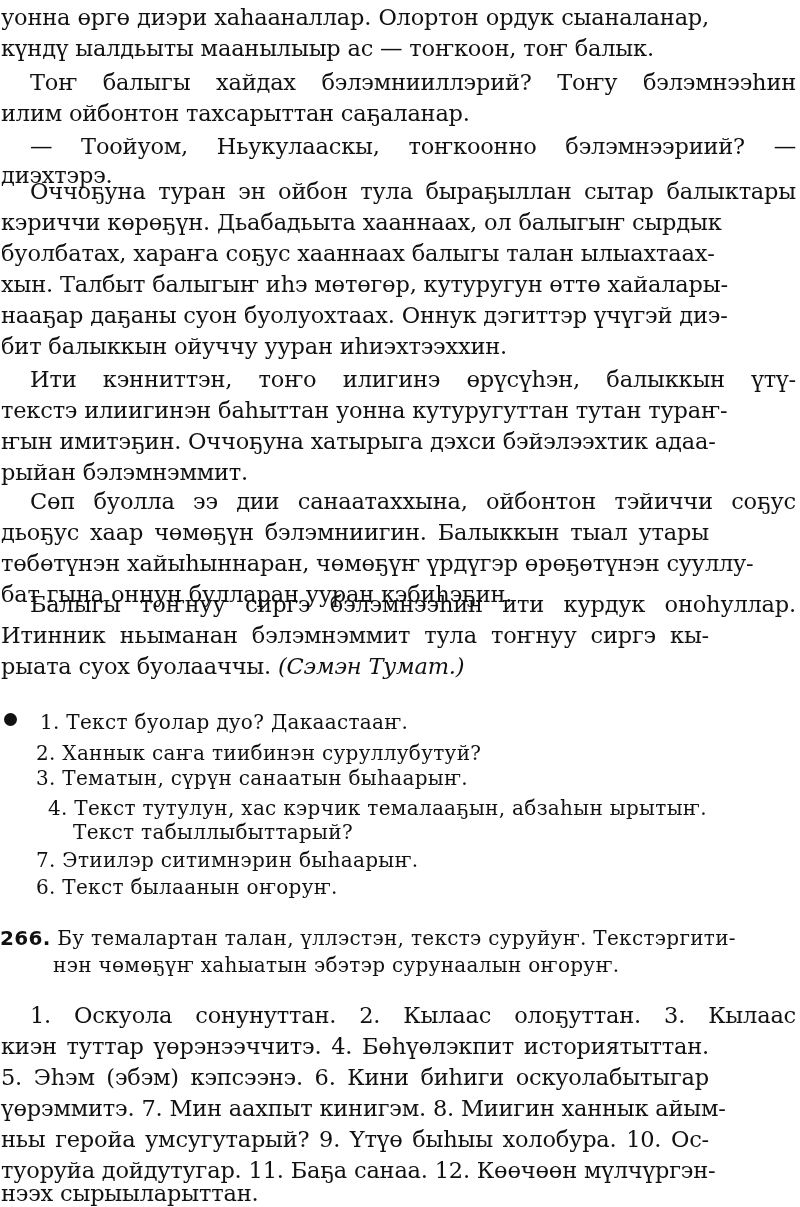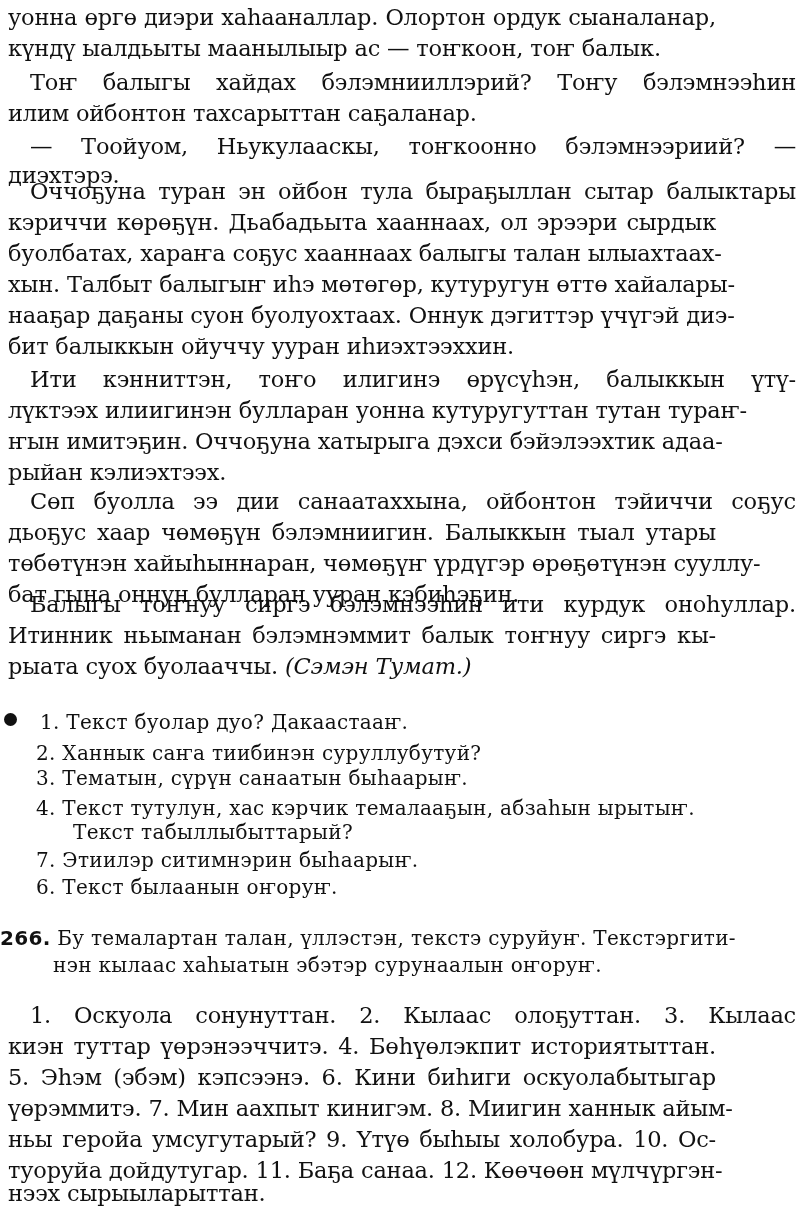--- a/index.html
+++ b/index.html
@@ -2,21 +2,21 @@
 <html><head>
 <meta charset="utf-8">
 <style>
   html, body { margin: 0; padding: 0; background: #ffffff; }
   body {
     width: 800px; height: 1207px; overflow: hidden; position: relative;
     font-family: "DejaVu Serif", "Liberation Serif", serif;
     color: #111111;
   }
   .line {
-    position: absolute; left: 8px; width: 708px;
+    position: absolute; left: 1px; width: 708px;
     font-size: 22.5px; line-height: 31px; white-space: nowrap;
     letter-spacing: -0.2px;
   }
   .ind { left: 30px; width: 766px; }
   .just { text-align: justify; text-align-last: justify; }
   .q { position: absolute; left: 0; font-size: 20px; line-height: 31px; white-space: nowrap; letter-spacing: 0.3px; }
   .bullet { position: absolute; left: 4px; top: 713px; width: 13px; height: 13px; border-radius: 50%; background: #111; }
   .exnum { font-weight: bold; font-family: "DejaVu Sans", "Liberation Sans", sans-serif; }
   .cite { font-style: italic; }
 </style>
@@ -26,57 +26,57 @@
 <div class="line just" style="top:2px">уонна өргө диэри хаһааналлар. Олортон ордук сыаналанар,</div>
 <div class="line" style="top:33px">күндү ыалдьыты маанылыыр ас — тоҥкоон, тоҥ балык.</div>
 
 <div class="line ind just" style="top:67px">Тоҥ балыгы хайдах бэлэмнииллэрий? Тоҥу бэлэмнээһин</div>
 <div class="line" style="top:98px">илим ойбонтон тахсарыттан саҕаланар.</div>
 
 <div class="line ind just" style="top:131px">— Тоойуом, Ньукулааскы, тоҥкоонно бэлэмнээриий? —</div>
 <div class="line" style="top:160px">диэхтэрэ.</div>
 
 <div class="line ind just" style="top:176px">Оччоҕуна туран эн ойбон тула быраҕыллан сытар балыктары</div>
-<div class="line just" style="top:207px">кэриччи көрөҕүн. Дьабадьыта хааннаах, ол эрээри сырдык</div>
+<div class="line just" style="top:207px">кэриччи көрөҕүн. Дьабадьыта хааннаах, ол балыгыҥ сырдык</div>
 <div class="line just" style="top:238px">буолбатах, хараҥа соҕус хааннаах балыгы талан ылыахтаах-</div>
 <div class="line just" style="top:269px">хын. Талбыт балыгыҥ иһэ мөтөгөр, кутуругун өттө хайалары-</div>
 <div class="line just" style="top:300px">нааҕар даҕаны суон буолуохтаах. Оннук дэгиттэр үчүгэй диэ-</div>
 <div class="line" style="top:331px">бит балыккын ойуччу ууран иһиэхтээххин.</div>
 
 <div class="line ind just" style="top:364px">Ити кэнниттэн, тоҥо илигинэ өрүсүһэн, балыккын үтү-</div>
-<div class="line just" style="top:395px">лүктээх илиигинэн булларан уонна кутуругуттан тутан тураҥ-</div>
+<div class="line just" style="top:395px">текстэ илиигинэн баһыттан уонна кутуругуттан тутан тураҥ-</div>
 <div class="line just" style="top:426px">ҥын имитэҕин. Оччоҕуна хатырыга дэхси бэйэлээхтик адаа-</div>
-<div class="line" style="top:457px">рыйан кэлиэхтээх.</div>
+<div class="line" style="top:457px">рыйан бэлэмнэммит.</div>
 
 <div class="line ind just" style="top:486px">Сөп буолла ээ дии санаатаххына, ойбонтон тэйиччи соҕус</div>
 <div class="line just" style="top:517px">дьоҕус хаар чөмөҕүн бэлэмниигин. Балыккын тыал утары</div>
 <div class="line just" style="top:548px">төбөтүнэн хайыһыннаран, чөмөҕүҥ үрдүгэр өрөҕөтүнэн сууллу-</div>
 <div class="line" style="top:579px">бат гына оннун булларан ууран кэбиһэҕин.</div>
 
 <div class="line ind just" style="top:589px">Балыгы тоҥнуу сиргэ бэлэмнээһин ити курдук оноһуллар.</div>
-<div class="line just" style="top:620px">Итинник ньыманан бэлэмнэммит балык тоҥнуу сиргэ кы-</div>
+<div class="line just" style="top:620px">Итинник ньыманан бэлэмнэммит тула тоҥнуу сиргэ кы-</div>
 <div class="line" style="top:651px">
   <span>рыата суох буолааччы.</span>
   <span class="cite">(Сэмэн Тумат.)</span>
 </div>
 
 <div class="bullet"></div>
 <div class="q" style="top:707px; left:40px">1. Текст буолар дуо? Дакаастааҥ.</div>
 <div class="q" style="top:738px; left:36px">2. Ханнык саҥа тиибинэн суруллубутуй?</div>
 <div class="q" style="top:763px; left:36px">3. Тематын, сүрүн санаатын быһаарыҥ.</div>
-<div class="q" style="top:793px; left:36px">4. Текст тутулун, хас кэрчик темалааҕын, абзаһын ырытыҥ.</div>
+<div class="q" style="top:793px; left:48px">4. Текст тутулун, хас кэрчик темалааҕын, абзаһын ырытыҥ.</div>
 <div class="q" style="top:817px; left:73px">Текст табыллыбыттарый?</div>
 <div class="q" style="top:845px; left:36px">7. Этиилэр ситимнэрин быһаарыҥ.</div>
 <div class="q" style="top:872px; left:36px">6. Текст былаанын оҥоруҥ.</div>
 
 <div class="q" style="top:923px; left:0px">
   <span class="exnum">266.</span>
   <span>Бу темалартан талан, үллэстэн, текстэ суруйуҥ. Текстэргити-</span>
 </div>
-<div class="q" style="top:950px; left:53px">нэн кылаас хаһыатын эбэтэр сурунаалын оҥоруҥ.</div>
+<div class="q" style="top:950px; left:53px">нэн чөмөҕүҥ хаһыатын эбэтэр сурунаалын оҥоруҥ.</div>
 
 <div class="line ind just" style="top:1000px">1. Оскуола сонунуттан. 2. Кылаас олоҕуттан. 3. Кылаас</div>
 <div class="line just" style="top:1031px">киэн туттар үөрэнээччитэ. 4. Бөһүөлэкпит историятыттан.</div>
 <div class="line just" style="top:1062px">5. Эһэм (эбэм) кэпсээнэ. 6. Кини биһиги оскуолабытыгар</div>
 <div class="line just" style="top:1093px">үөрэммитэ. 7. Мин аахпыт кинигэм. 8. Миигин ханнык айым-</div>
 <div class="line just" style="top:1124px">ньы геройа умсугутарый? 9. Үтүө быһыы холобура. 10. Ос-</div>
 <div class="line just" style="top:1155px">туоруйа дойдутугар. 11. Баҕа санаа. 12. Көөчөөн мүлчүргэн-</div>
 <div class="line" style="top:1178px">нээх сырыыларыттан.</div>
 
 </body></html>

